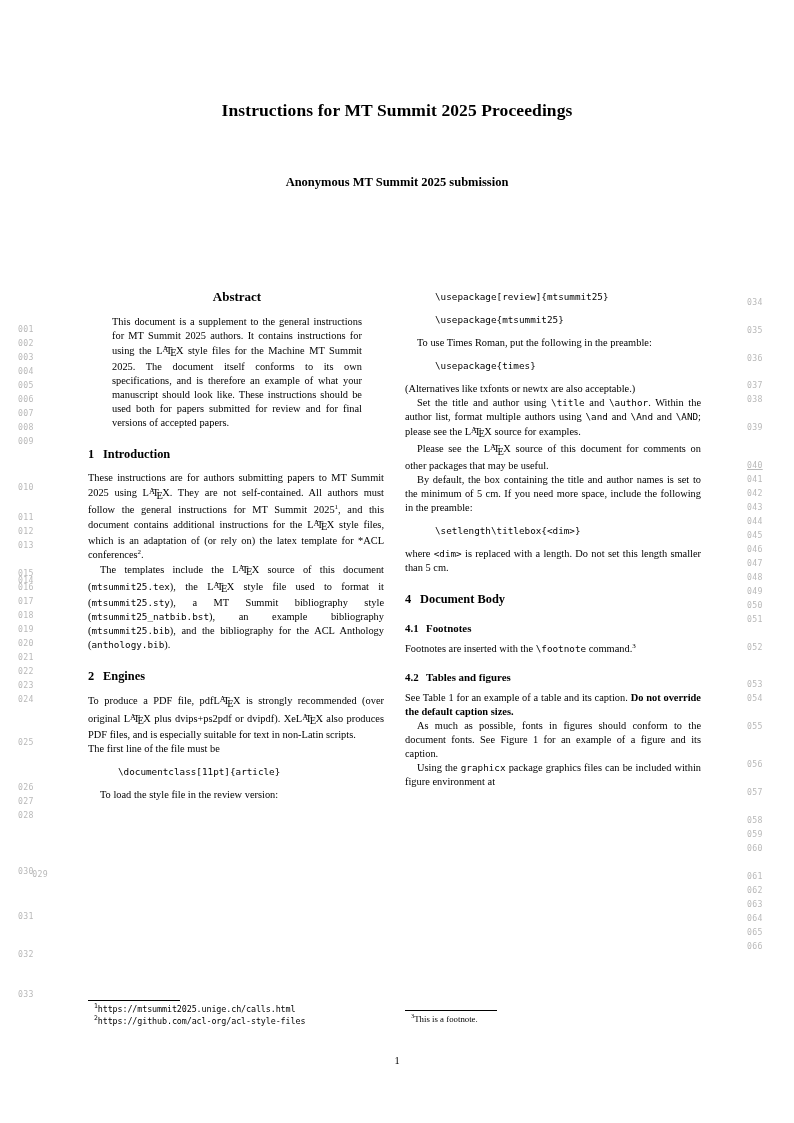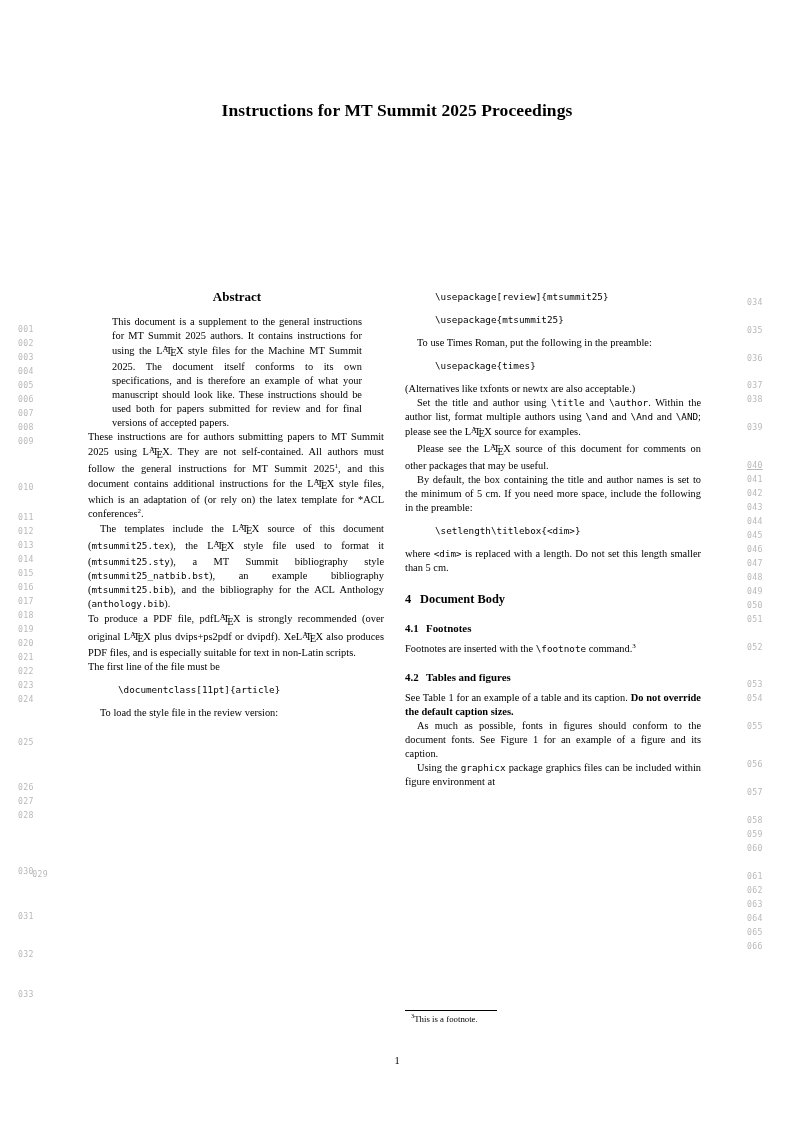--- a/index.html
+++ b/index.html
@@ -177,36 +177,37 @@
     text-align: center;
     font-size: 10.4px;
   }
 </style>
 </head>
 <body>
 
 <div class="page">
 
   <div class="title">Instructions for MT Summit 2025 Proceedings</div>
+  <div class="authors">Anonymous MT Summit 2025 submission</div>
 
   <div class="linenos" id="linenos-left">
       <span style="top: 324px;">001</span>
       <span style="top: 338px;">002</span>
       <span style="top: 352px;">003</span>
       <span style="top: 366px;">004</span>
       <span style="top: 380px;">005</span>
       <span style="top: 394px;">006</span>
       <span style="top: 408px;">007</span>
       <span style="top: 422px;">008</span>
       <span style="top: 436px;">009</span>
       <span style="top: 482px;">010</span>
       <span style="top: 512px;">011</span>
       <span style="top: 526px;">012</span>
       <span style="top: 540px;">013</span>
-      <span style="top: 554px;">014</span>
+      <span style="top: 575px;">014</span>
       <span style="top: 568px;">015</span>
       <span style="top: 582px;">016</span>
       <span style="top: 596px;">017</span>
       <span style="top: 610px;">018</span>
       <span style="top: 624px;">019</span>
       <span style="top: 638px;">020</span>
       <span style="top: 652px;">021</span>
       <span style="top: 666px;">022</span>
       <span style="top: 680px;">023</span>
       <span style="top: 694px;">024</span>
@@ -256,25 +257,27 @@
       <span style="top: 941px;">066</span>
     </div>
 
   <div class="col" id="col-left">
 
     <div class="abstract-wrap">
       <div class="abstract-head">Abstract</div>
       <p class="abstract-body">This document is a supplement to the general instructions for MT Summit 2025 authors. It contains instructions for using the <span class="latex"><span class="l">L</span><span class="a">A</span><span class="t">T</span><span class="e">E</span><span class="x">X</span></span> style files for the Machine MT Summit 2025. The document itself conforms to its own specifications, and is therefore an example of what your manuscript should look like. These instructions should be used both for papers submitted for review and for final versions of accepted papers.</p>
     </div>
 
+    <h2 class="sec"><span class="num">1</span><span>Introduction</span></h2>
 
     <p class="para noindent">These instructions are for authors submitting papers to MT Summit 2025 using <span class="latex">L<span class="a">A</span><span class="t">T</span><span class="e">E</span>X</span>. They are not self-contained. All authors must follow the general instructions for MT Summit 2025<sup>1</sup>, and this document contains additional instructions for the <span class="latex">L<span class="a">A</span><span class="t">T</span><span class="e">E</span>X</span> style files, which is an adaptation of (or rely on) the latex template for *ACL conferences<sup>2</sup>.</p>
 
     <p class="para">The templates include the <span class="latex">L<span class="a">A</span><span class="t">T</span><span class="e">E</span>X</span> source of this document (<code>mtsummit25.tex</code>), the <span class="latex">L<span class="a">A</span><span class="t">T</span><span class="e">E</span>X</span> style file used to format it (<code>mtsummit25.sty</code>), a MT Summit bibliography style (<code>mtsummit25_natbib.bst</code>), an example bibliography (<code>mtsummit25.bib</code>), and the bibliography for the ACL Anthology (<code>anthology.bib</code>).</p>
 
+    <h2 class="sec"><span class="num">2</span><span>Engines</span></h2>
 
     <p class="para noindent">To produce a PDF file, pdf<span class="latex">L<span class="a">A</span><span class="t">T</span><span class="e">E</span>X</span> is strongly recommended (over original <span class="latex">L<span class="a">A</span><span class="t">T</span><span class="e">E</span>X</span> plus dvips+ps2pdf or dvipdf). Xe<span class="latex">L<span class="a">A</span><span class="t">T</span><span class="e">E</span>X</span> also produces PDF files, and is especially suitable for text in non-Latin scripts.</p>
 
 
     <p class="para noindent">The first line of the file must be</p>
 
     <p class="code">\documentclass[11pt]{article}</p>
 
     <p class="para">To load the style file in the review version:</p>
   </div>
@@ -310,20 +313,25 @@
 
     <h3 class="subsec"><span class="num">4.2</span><span>Tables and figures</span></h3>
 
     <p class="para noindent"><span>See Table 1 for an example of a table and its caption. </span><span class="bold">Do not override the default caption sizes.</span></p>
 
     <p class="para">As much as possible, fonts in figures should conform to the document fonts. See Figure 1 for an example of a figure and its caption.</p>
 
     <p class="para"><span>Using the </span><code>graphicx</code><span> package graphics files can be included within figure environment at</span></p>
   </div>
 
+  <div class="footnotes" id="footnotes-left">
+    <div class="fn-rule"></div>
+    <p class="fn-item"><sup>1</sup><span>https://mtsummit2025.unige.ch/calls.html</span></p>
+    <p class="fn-item"><sup>2</sup><span>https://github.com/acl-org/acl-style-files</span></p>
+  </div>
 
   <div class="footnotes" id="footnotes-right">
     <div class="fn-rule"></div>
     <p class="fn-item serif"><sup>3</sup><span>This is a footnote.</span></p>
   </div>
 
   <div class="pagenum">1</div>
 
 </div>
 

